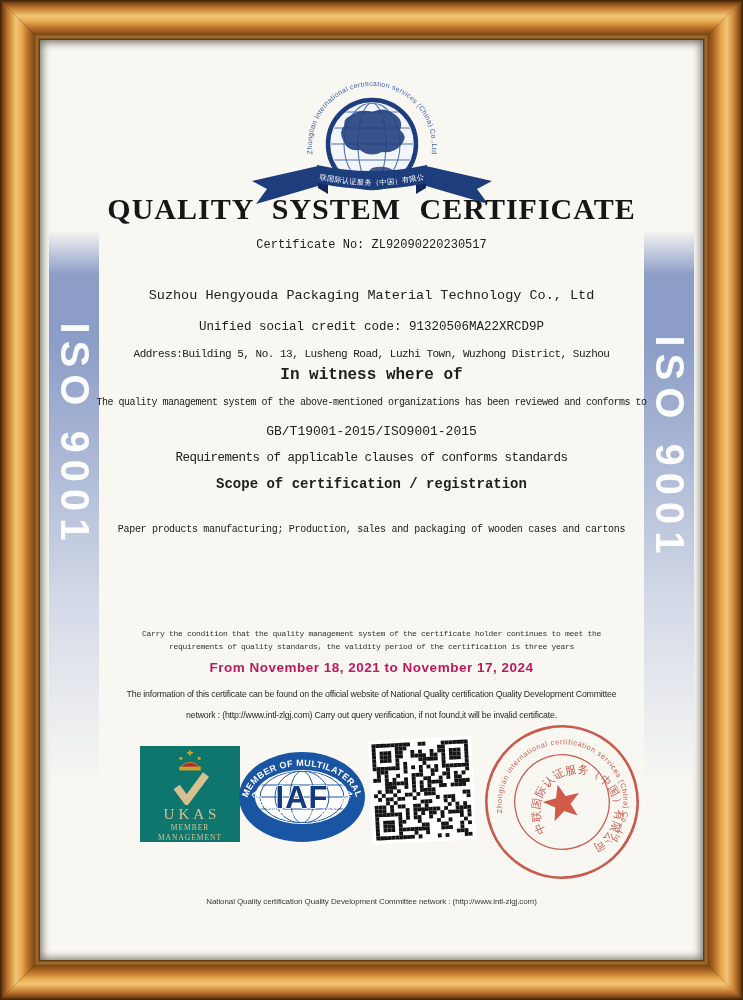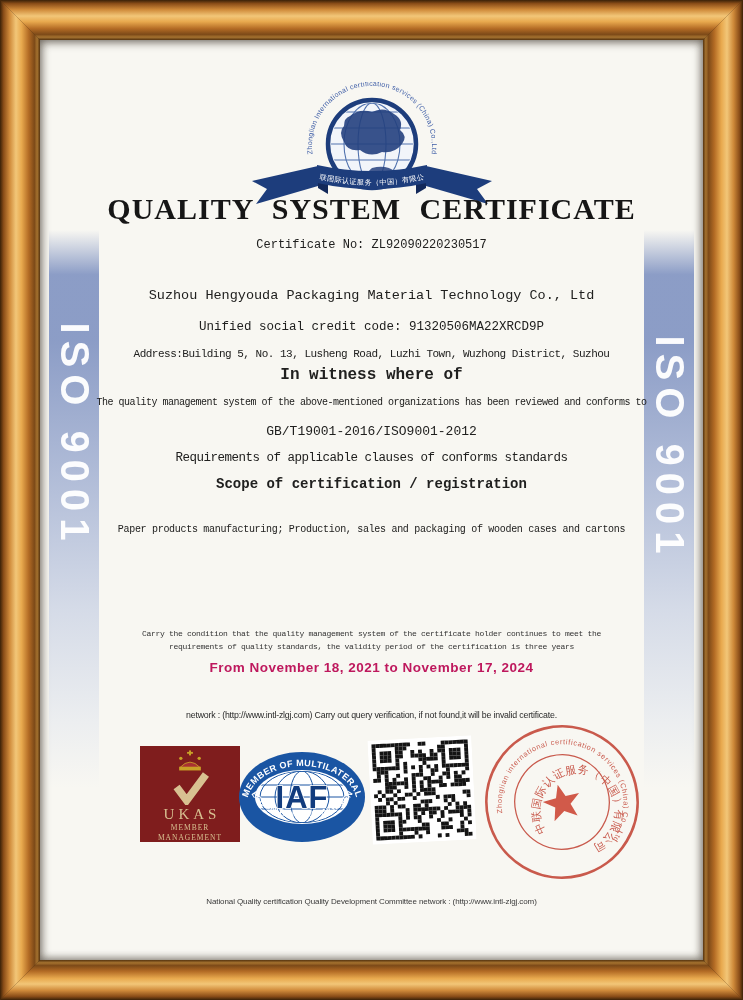--- a/index.html
+++ b/index.html
@@ -53,21 +53,21 @@
   .t-info{font-family:"Liberation Sans",sans-serif;font-size:8.8px;letter-spacing:-0.2px;color:#2a2a2a;}
   .t-info1{top:649px;}
   .t-info2{top:670px;}
   .t-footer{top:857px;font-family:"Liberation Sans",sans-serif;font-size:8px;letter-spacing:-0.1px;color:#3a3a3a;}
 
   
   .emblem{position:absolute;top:42px;left:50%;transform:translateX(-50%);}
 
   
   .logos{position:absolute;left:0;top:0;width:100%;height:100%;pointer-events:none;}
-  .ukas{position:absolute;left:100px;top:706px;width:100px;height:96px;background:#7f1d1d;
+  .ukas{position:absolute;left:100px;top:706px;width:100px;height:96px;background:#0f766e;
     display:flex;flex-direction:column;align-items:center;padding-top:4px;box-sizing:border-box;}
   .ukas-name{color:#d8c191;font-family:"Liberation Serif",serif;font-size:15px;letter-spacing:4px;margin-top:1px;text-indent:4px;}
   .ukas-sub{color:#d8c191;font-family:"Liberation Serif",serif;font-size:7.5px;letter-spacing:1px;line-height:1.25;}
   .iaf{position:absolute;left:196px;top:710px;}
   .qr{position:absolute;left:330px;top:698px;transform:rotate(-3deg);}
   .seal{position:absolute;left:438px;top:678px;opacity:.92;}
 </style>
 </head>
 <body>
 
@@ -121,26 +121,27 @@
         </text>
       </svg>
 
       <div class="line t-title">QUALITY SYSTEM CERTIFICATE</div>
       <div class="line t-certno">Certificate No: ZL92090220230517</div>
       <div class="line t-company">Suzhou Hengyouda Packaging Material Technology Co., Ltd</div>
       <div class="line t-credit">Unified social credit code: 91320506MA22XRCD9P</div>
       <div class="line t-address">Address:Building 5, No. 13, Lusheng Road, Luzhi Town, Wuzhong District, Suzhou</div>
       <div class="line t-witness">In witness where of</div>
       <div class="line t-review">The quality management system of the above-mentioned organizations has been reviewed and conforms to</div>
-      <div class="line t-standard">GB/T19001-2016/ISO9001-2012</div>
+      <div class="line t-standard">GB/T19001-2015/ISO9001-2015</div>
       <div class="line t-req">Requirements of applicable clauses of conforms standards</div>
       <div class="line t-scopehead">Scope of certification / registration</div>
       <div class="line t-scope">Paper products manufacturing; Production, sales and packaging of wooden cases and cartons</div>
       <div class="line t-cond">Carry the condition that the quality management system of the certificate holder continues to meet the requirements of quality standards, the validity period  of the certification  is three years</div>
       <div class="line t-validity">From November 18, 2021 to November 17, 2024</div>
+      <div class="line t-info t-info1">The information of this certificate can be found on the official website of National Quality certification Quality Development Committee</div>
       <div class="line t-info t-info2">network : (http://www.intl-zlgj.com) Carry out query verification, if not found,it will be invalid certificate.</div>
       <div class="line t-footer">National Quality certification Quality Development Committee network : (http://www.intl-zlgj.com)</div>
 
       <div class="logos">
 
         <div class="ukas">
           <svg width="34" height="22" viewBox="0 0 40 26">
             <rect x="18.8" y="0.5" width="2.4" height="6" fill="#c9a227"></rect>
             <rect x="16.5" y="2.3" width="7" height="2.2" fill="#c9a227"></rect>
             <path d="M8,21 Q20,8 32,21 Z" fill="#a83232" stroke="#c9a227" stroke-width="1"></path>

